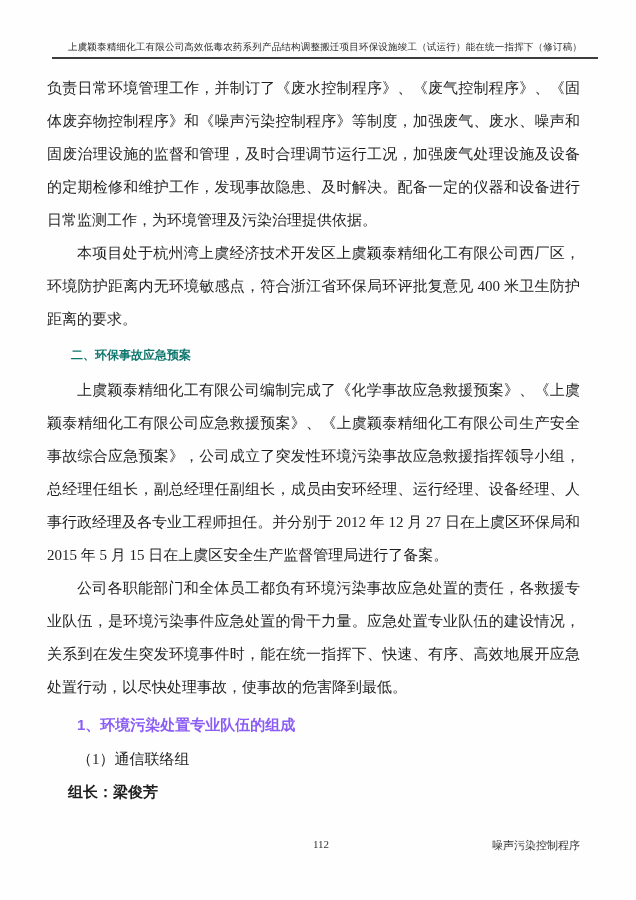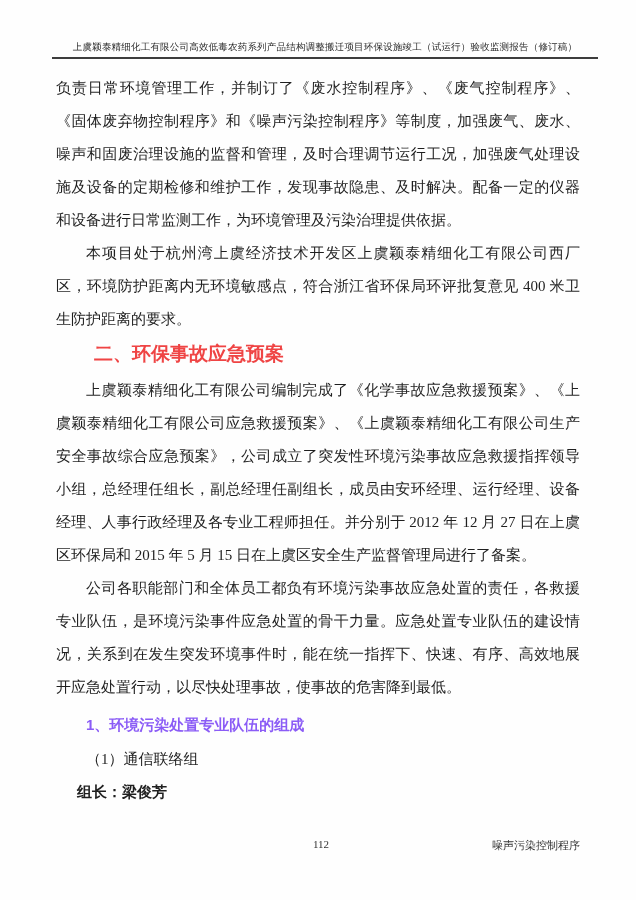--- a/index.html
+++ b/index.html
@@ -37,40 +37,40 @@
   }
   .header-divider {
     margin-top: 3px;
     border-bottom: 2px solid #3d3d3d;
     height: 0;
   }
   
   .body {
     position: absolute;
     top: 72px;
-    left: 56px;
+    left: 47px;
     right: 56px;
   }
   .body p {
     margin: 0;
     font-size: 15px;
     line-height: 33px;
     text-align: justify;
     color: #1f1f1f;
   }
   .body p.ind { text-indent: 2em; }
   .body p.ind-small { text-indent: 1.4em; font-weight: bold; }
   .sec-heading {
     margin: 3px 0 2px 0;
-    font-size: 19px;
+    font-size: 12px;
     line-height: 33px;
     font-weight: bold;
     text-indent: 2em;
-    color: #ef4444;
-    font-family: Liberation Mono, monospace;
+    color: #0f766e;
+    font-family: Liberation Serif, serif;
   }
   .sub-heading {
     margin: 4px 0 2px 0;
     font-size: 15px;
     line-height: 33px;
     font-weight: bold;
     text-indent: 2em;
     color: #8b5cf6;
     font-family: "Liberation Sans", "DejaVu Sans", sans-serif;
   }
@@ -94,21 +94,21 @@
     position: absolute;
     right: 0;
   }
 </style>
 </head>
 <body>
 
 <div class="page">
 
   <div class="header">
-    <div class="header-title">上虞颖泰精细化工有限公司高效低毒农药系列产品结构调整搬迁项目环保设施竣工（试运行）验收监测报告（修订稿）</div>
+    <div class="header-title">上虞颖泰精细化工有限公司高效低毒农药系列产品结构调整搬迁项目环保设施竣工（试运行）能在统一指挥下（修订稿）</div>
     <div class="header-divider"></div>
   </div>
 
   <div class="body">
     <p class="cont">负责日常环境管理工作，并制订了《废水控制程序》、《废气控制程序》、《固体废弃物控制程序》和《噪声污染控制程序》等制度，加强废气、废水、噪声和固废治理设施的监督和管理，及时合理调节运行工况，加强废气处理设施及设备的定期检修和维护工作，发现事故隐患、及时解决。配备一定的仪器和设备进行日常监测工作，为环境管理及污染治理提供依据。</p>
     <p class="ind">本项目处于杭州湾上虞经济技术开发区上虞颖泰精细化工有限公司西厂区，环境防护距离内无环境敏感点，符合浙江省环保局环评批复意见 400 米卫生防护距离的要求。</p>
     <h2 class="sec-heading">二、环保事故应急预案</h2>
     <p class="ind">上虞颖泰精细化工有限公司编制完成了《化学事故应急救援预案》、《上虞颖泰精细化工有限公司应急救援预案》、《上虞颖泰精细化工有限公司生产安全事故综合应急预案》，公司成立了突发性环境污染事故应急救援指挥领导小组，总经理任组长，副总经理任副组长，成员由安环经理、运行经理、设备经理、人事行政经理及各专业工程师担任。并分别于 2012 年 12 月 27 日在上虞区环保局和 2015 年 5 月 15 日在上虞区安全生产监督管理局进行了备案。</p>
     <p class="ind">公司各职能部门和全体员工都负有环境污染事故应急处置的责任，各救援专业队伍，是环境污染事件应急处置的骨干力量。应急处置专业队伍的建设情况，关系到在发生突发环境事件时，能在统一指挥下、快速、有序、高效地展开应急处置行动，以尽快处理事故，使事故的危害降到最低。</p>
     <h3 class="sub-heading">1、环境污染处置专业队伍的组成</h3>

